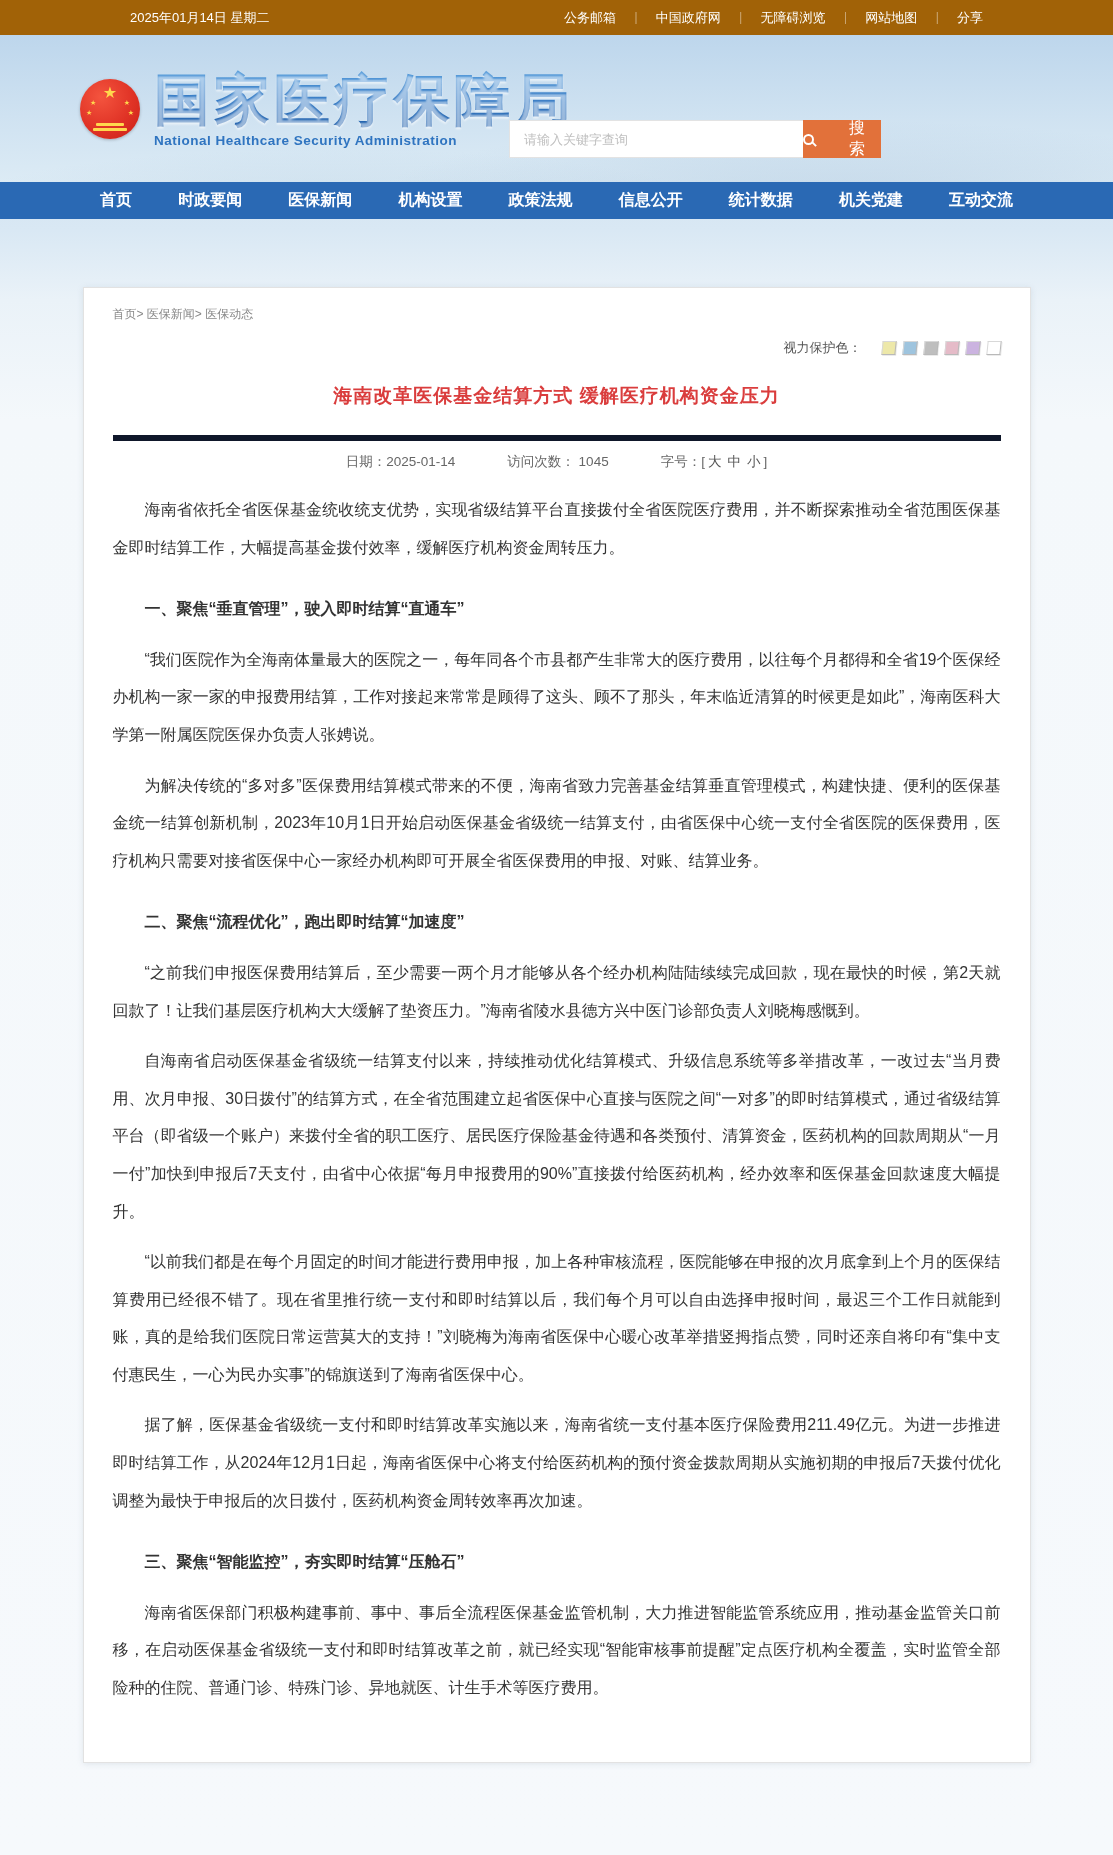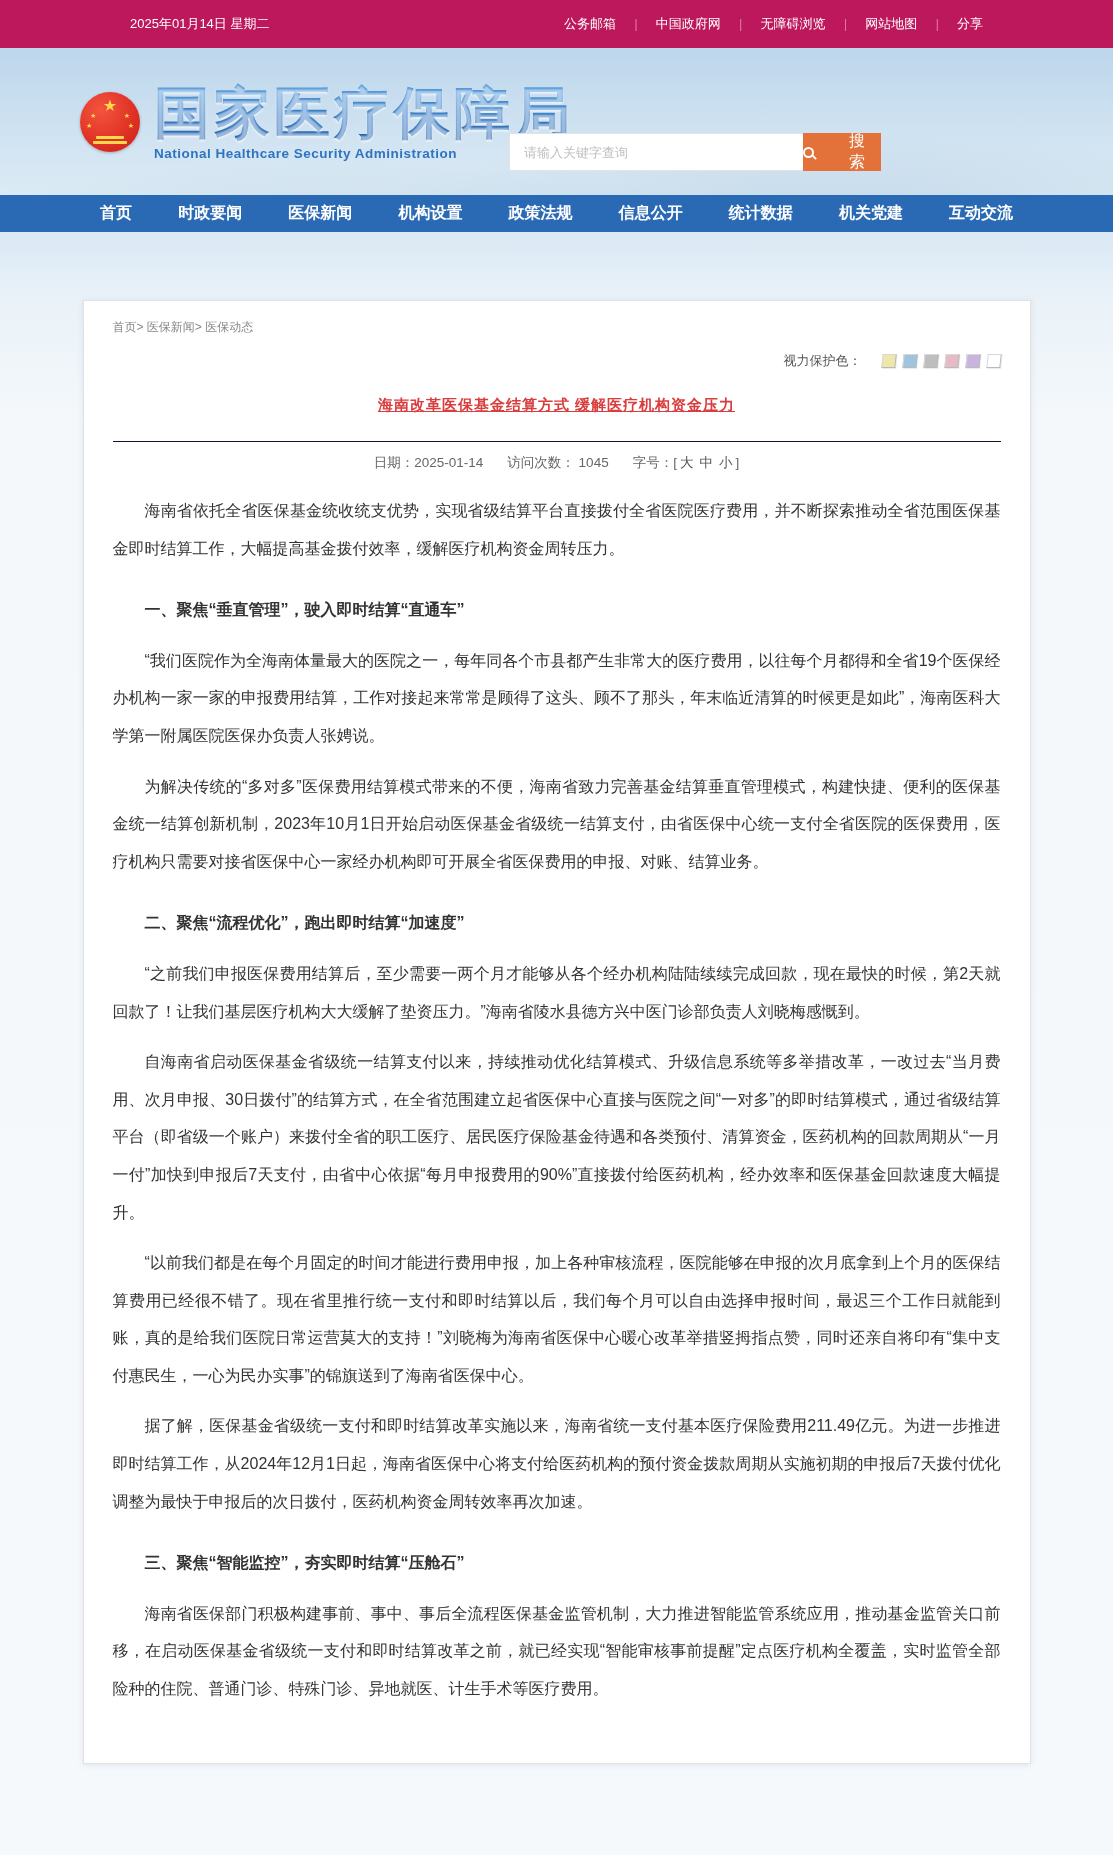--- a/index.html
+++ b/index.html
@@ -5,21 +5,21 @@
   * { margin:0; padding:0; box-sizing:border-box; }
   html,body { width:1113px; }
   body {
     font-family: "Liberation Sans", "DejaVu Sans", sans-serif;
     background: linear-gradient(180deg,#c3d9ec 0px,#d9e8f4 230px,#eaf2f8 300px,#f4f8fb 420px,#f6f9fc 100%);
     min-height:1855px;
     color:#333;
   }
   
   .topbar {
-    height:48px; background:#be185d; color:#fff;
+    height:35px; background:#a16207; color:#fff;
     display:flex; align-items:center; justify-content:space-between;
     padding:0 130px; font-size:13px;
   }
   .topbar a { color:#fff; text-decoration:none; cursor:pointer; }
   .topbar-links { display:flex; align-items:center; gap:14px; }
   .topbar-sep { opacity:.55; font-size:12px; }
   
   .header {
     height:147px; position:relative;
     background:
@@ -77,26 +77,26 @@
   }
   .breadcrumb { font-size:12px; color:#888; padding-top:2px; }
   .breadcrumb a { color:#888; text-decoration:none; cursor:pointer; }
   .eye-row { display:flex; justify-content:flex-end; align-items:center; gap:20px; margin-top:16px; font-size:13px; color:#555; }
   .swatch {
     width:14px; height:14px; display:inline-block; cursor:pointer;
     border:1px solid #b9b9b9; border-top-color:#d8d8d8; border-left-color:#d8d8d8;
     transform:skewX(-6deg); box-shadow:1px 1px 0 rgba(0,0,0,.08);
   }
   .article-title {
-    text-align:center; color:#da3d3d; font-size:15px; font-weight:bold;
-    margin-top:26px; letter-spacing:1px;text-decoration:underline;
+    text-align:center; color:#da3d3d; font-size:19px; font-weight:bold;
+    margin-top:26px; letter-spacing:1px;
   }
   .meta {
-    margin-top:26px; border-top:1px solid #0f172a; padding:12px 0 6px;
-    display:flex; justify-content:center; gap:24px; font-size:13.5px; color:#666;
+    margin-top:26px; border-top:6px solid #0f172a; padding:12px 0 6px;
+    display:flex; justify-content:center; gap:52px; font-size:13.5px; color:#666;
   }
   .meta .fs-link { color:#555; cursor:pointer; margin:0 3px; }
   .body-text { margin-top:14px; }
   .body-text p {
     font-size:16px; line-height:2.35; text-indent:2em; color:#333;
     margin:13px 0; text-align:justify;
   }
   .body-text p.h { font-weight:bold; margin-top:24px; }
 </style>
 </head>

